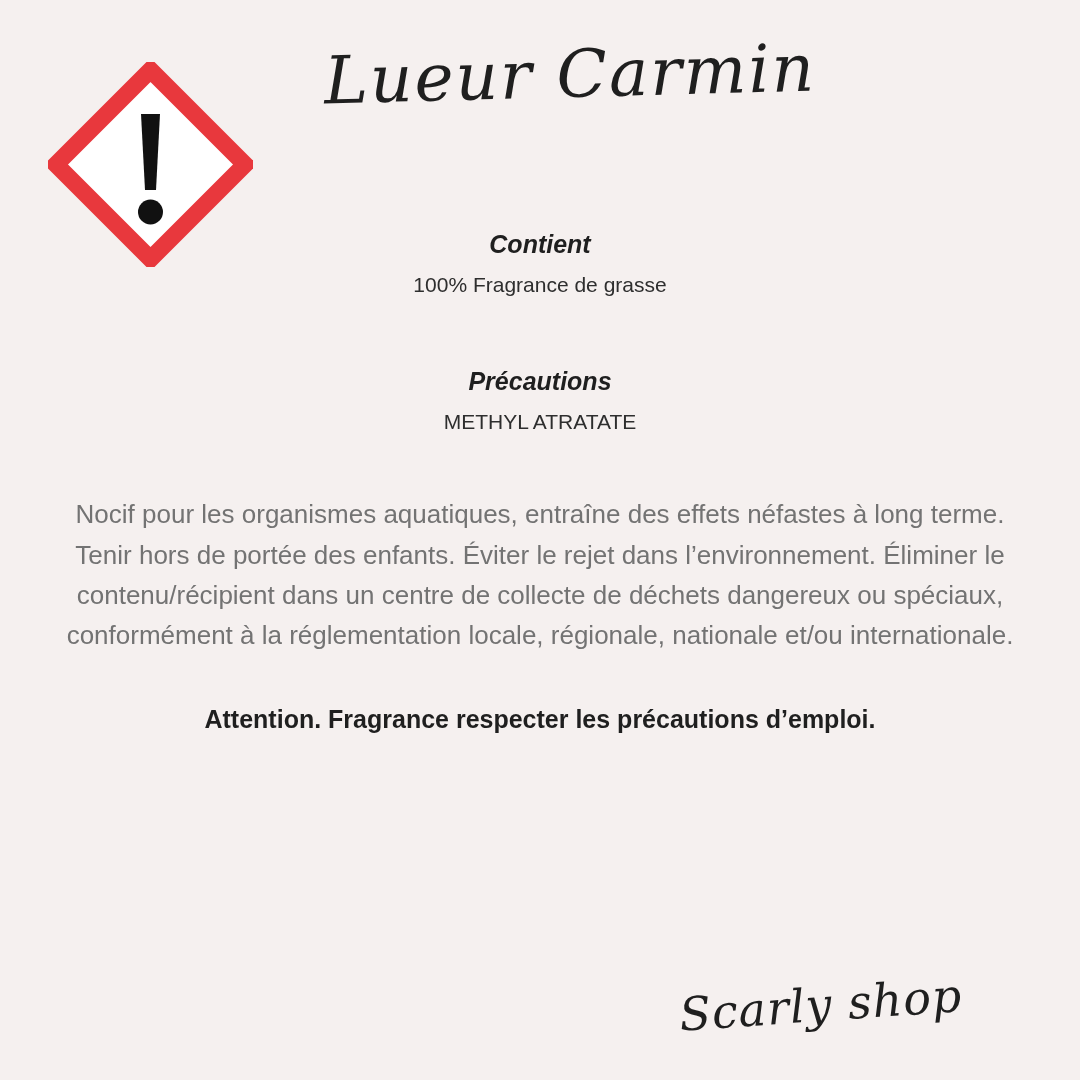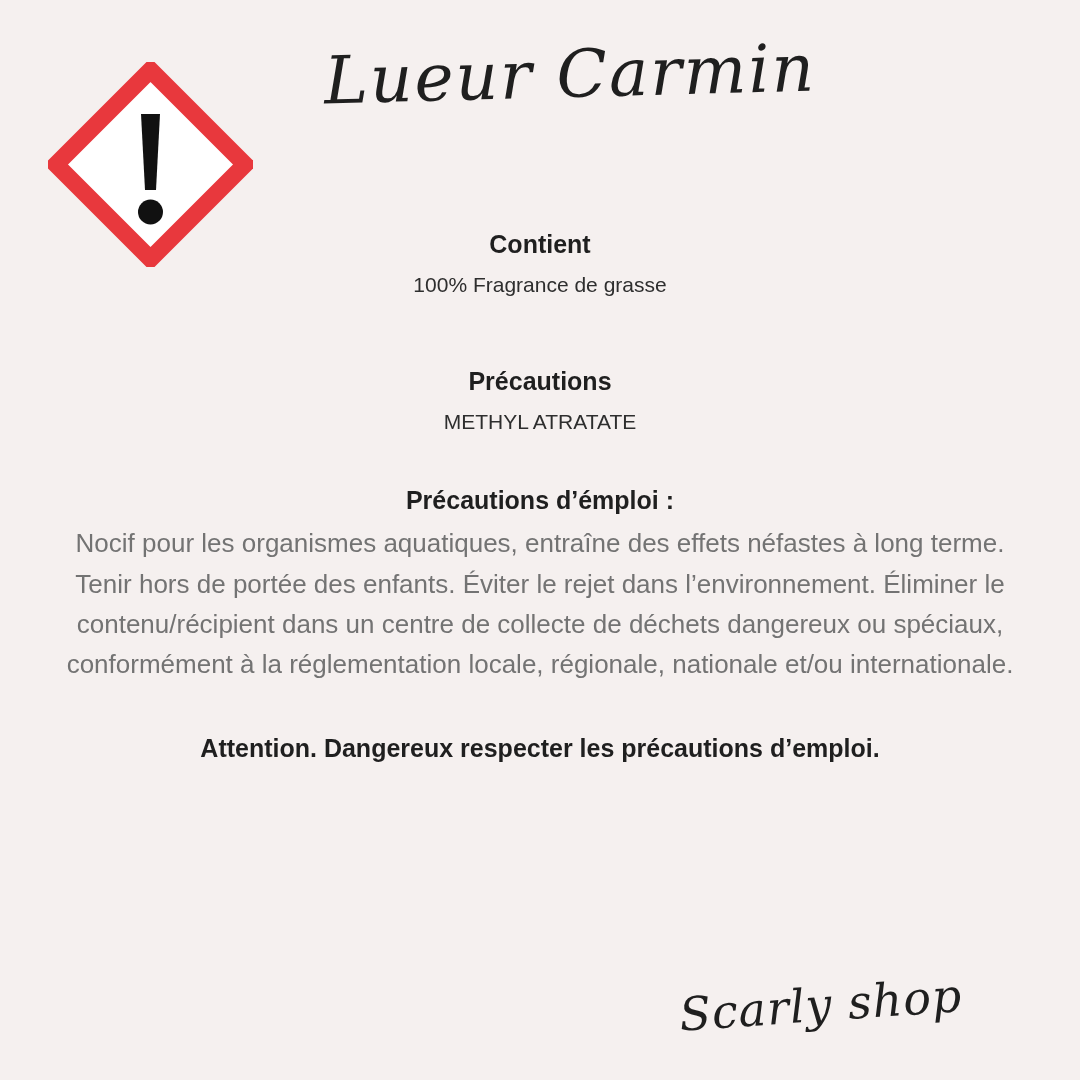--- a/index.html
+++ b/index.html
@@ -59,20 +59,21 @@
     top: 228px;
     width: 980px;
     text-align: center;
   }
 
   .section-heading {
     font-size: 25px;
     font-weight: bold;
     color: #1f1f1f;
     line-height: 1.35;
+    font-style: italic;
   }
 
   .section-body {
     font-size: 21px;
     font-weight: normal;
     color: #2e2e2e;
     line-height: 1.4;
   }
 
   .gap-sm { height: 8px; }
@@ -135,24 +136,23 @@
     <div class="section-body">100% Fragrance de grasse</div>
 
     <div class="gap-md"></div>
 
     <div class="section-heading">Précautions</div>
     <div class="gap-sm"></div>
     <div class="section-body">METHYL ATRATATE</div>
 
     <div class="gap-lg"></div>
 
-    <div class="precautions-heading">Précautions d’émploi :</div>
     <div class="gap-sm"></div>
     <div class="precautions-text">Nocif pour les organismes aquatiques, entraîne des effets néfastes à long terme. Tenir hors de portée des enfants. Éviter le rejet dans l’environnement. Éliminer le contenu/récipient dans un centre de collecte de déchets dangereux ou spéciaux, conformément à la réglementation locale, régionale, nationale et/ou internationale.</div>
 
     <div class="gap-lg"></div>
 
-    <div class="warning-line">Attention. Dangereux respecter les précautions d’emploi.</div>
+    <div class="warning-line">Attention. Fragrance respecter les précautions d’emploi.</div>
   </div>
 
   <div class="shop-signature">Scarly shop</div>
 
 </div>
 
 </body></html>

